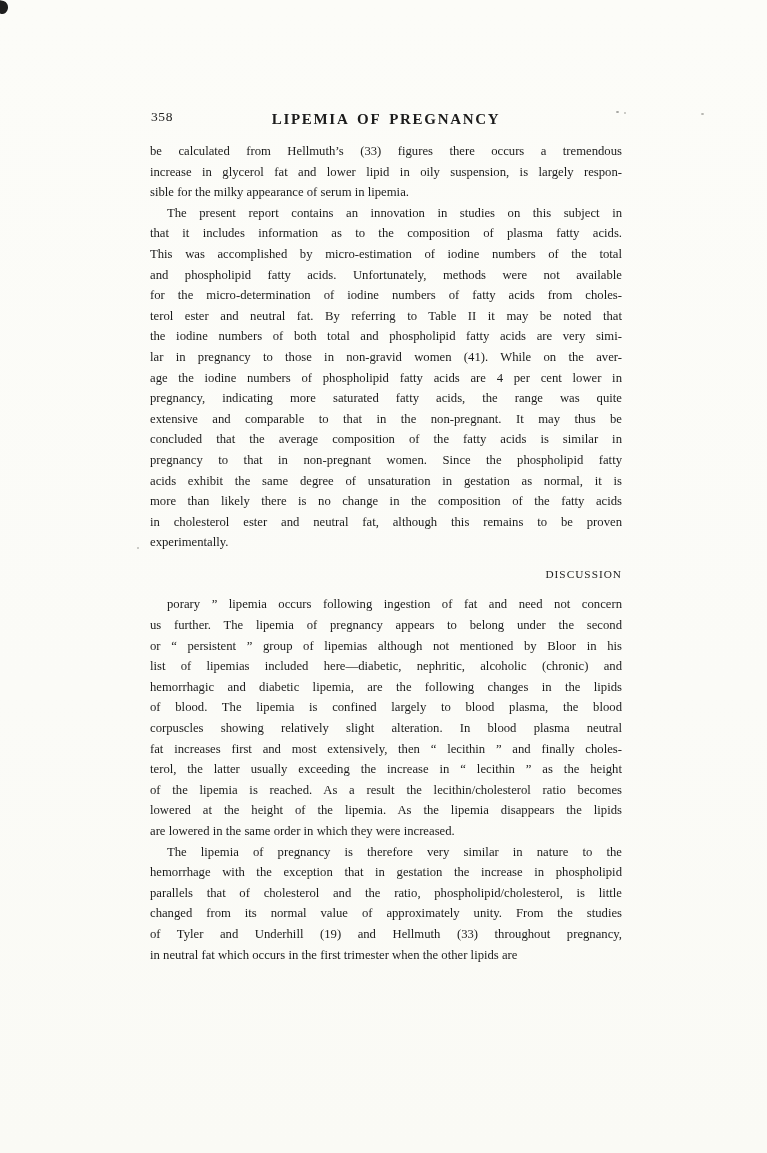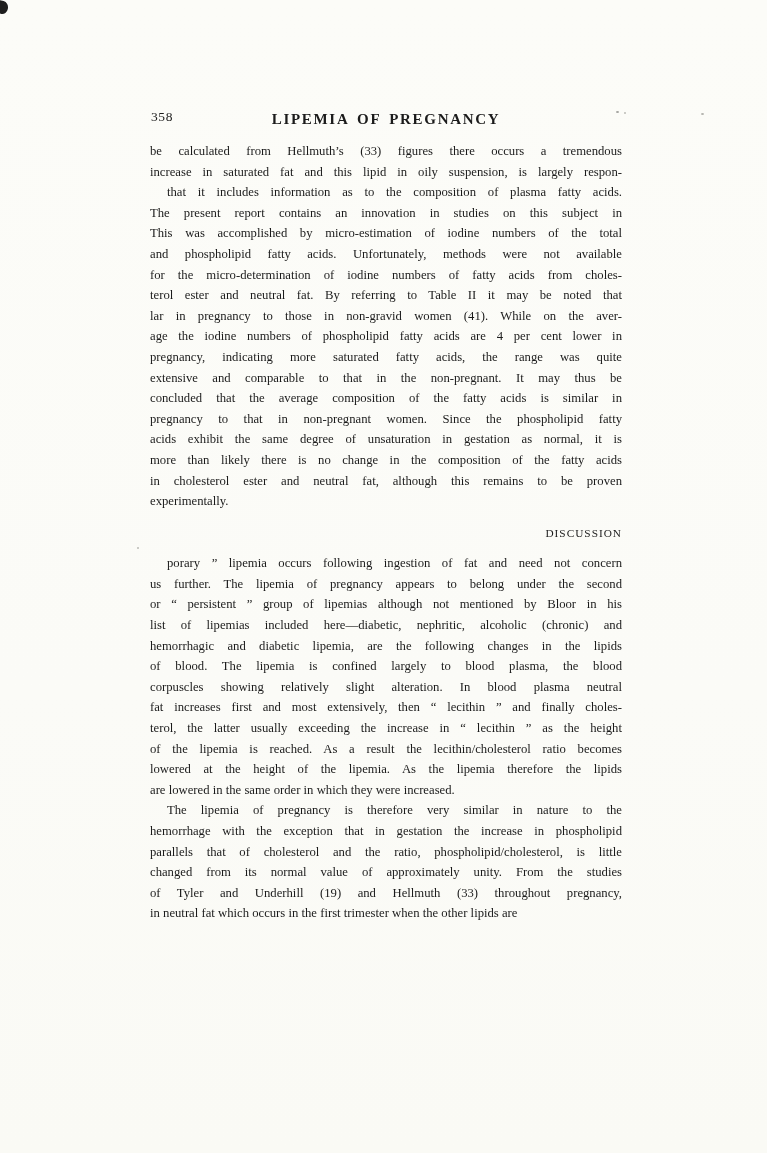--- a/index.html
+++ b/index.html
@@ -64,29 +64,31 @@
   <div class="speck s4"></div>
 
   <div class="header">
     <span class="pagenum">358</span>
     <span class="running-title">LIPEMIA OF PREGNANCY</span>
   </div>
 
   <div class="textblock">
     <div class="para">
         <div class="line">be calculated from Hellmuth’s (33) figures there occurs a tremendous</div>
-        <div class="line">increase in saturated fat and this lipid in oily suspension, is largely respon-</div>
+        <div class="line">increase in glycerol fat and lower lipid in oily suspension, is largely respon-</div>
+        <div class="line last">sible for the milky appearance of serum in lipemia.</div>
       </div>
     <div class="para indent">
+        <div class="line">The present report contains an innovation in studies on this subject in</div>
         <div class="line">that it includes information as to the composition of plasma fatty acids.</div>
-        <div class="line">The present report contains an innovation in studies on this subject in</div>
         <div class="line">This was accomplished by micro-estimation of iodine numbers of the total</div>
         <div class="line">and phospholipid fatty acids. Unfortunately, methods were not available</div>
         <div class="line">for the micro-determination of iodine numbers of fatty acids from choles-</div>
         <div class="line">terol ester and neutral fat. By referring to Table II it may be noted that</div>
+        <div class="line">the iodine numbers of both total and phospholipid fatty acids are very simi-</div>
         <div class="line">lar in pregnancy to those in non-gravid women (41). While on the aver-</div>
         <div class="line">age the iodine numbers of phospholipid fatty acids are 4 per cent lower in</div>
         <div class="line">pregnancy, indicating more saturated fatty acids, the range was quite</div>
         <div class="line">extensive and comparable to that in the non-pregnant. It may thus be</div>
         <div class="line">concluded that the average composition of the fatty acids is similar in</div>
         <div class="line">pregnancy to that in non-pregnant women. Since the phospholipid fatty</div>
         <div class="line">acids exhibit the same degree of unsaturation in gestation as normal, it is</div>
         <div class="line">more than likely there is no change in the composition of the fatty acids</div>
         <div class="line">in cholesterol ester and neutral fat, although this remains to be proven</div>
         <div class="line last">experimentally.</div>
@@ -96,21 +98,21 @@
         <div class="line">porary ” lipemia occurs following ingestion of fat and need not concern</div>
         <div class="line">us further. The lipemia of pregnancy appears to belong under the second</div>
         <div class="line">or “ persistent ” group of lipemias although not mentioned by Bloor in his</div>
         <div class="line">list of lipemias included here—diabetic, nephritic, alcoholic (chronic) and</div>
         <div class="line">hemorrhagic and diabetic lipemia, are the following changes in the lipids</div>
         <div class="line">of blood. The lipemia is confined largely to blood plasma, the blood</div>
         <div class="line">corpuscles showing relatively slight alteration. In blood plasma neutral</div>
         <div class="line">fat increases first and most extensively, then “ lecithin ” and finally choles-</div>
         <div class="line">terol, the latter usually exceeding the increase in “ lecithin ” as the height</div>
         <div class="line">of the lipemia is reached. As a result the lecithin/cholesterol ratio becomes</div>
-        <div class="line">lowered at the height of the lipemia. As the lipemia therefore the lipids</div>
+        <div class="line">lowered at the height of the lipemia. As the lipemia disappears the lipids</div>
         <div class="line last">are lowered in the same order in which they were increased.</div>
       </div>
     <div class="para indent">
         <div class="line">The lipemia of pregnancy is therefore very similar in nature to the</div>
         <div class="line">hemorrhage with the exception that in gestation the increase in phospholipid</div>
         <div class="line">parallels that of cholesterol and the ratio, phospholipid/cholesterol, is little</div>
         <div class="line">changed from its normal value of approximately unity. From the studies</div>
         <div class="line">of Tyler and Underhill (19) and Hellmuth (33) throughout pregnancy,</div>
         <div class="line last">in neutral fat which occurs in the first trimester when the other lipids are</div>
       </div>

